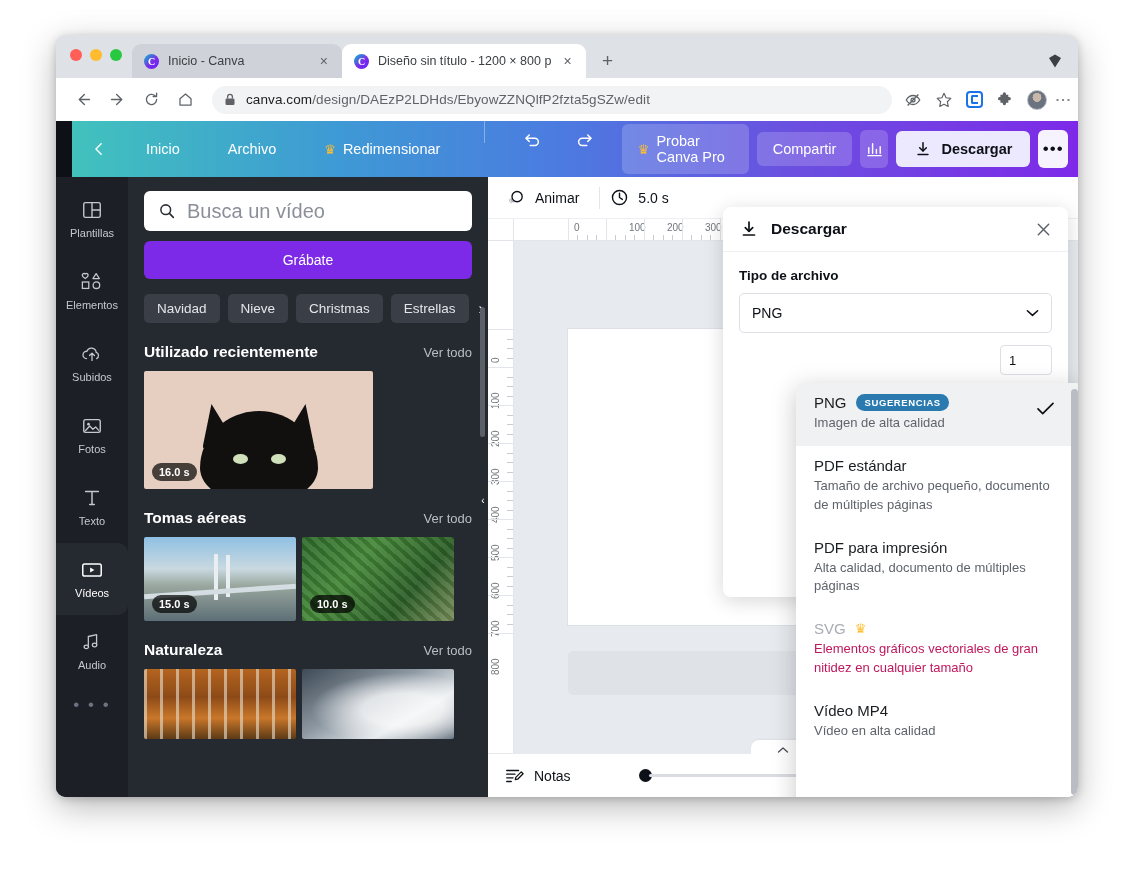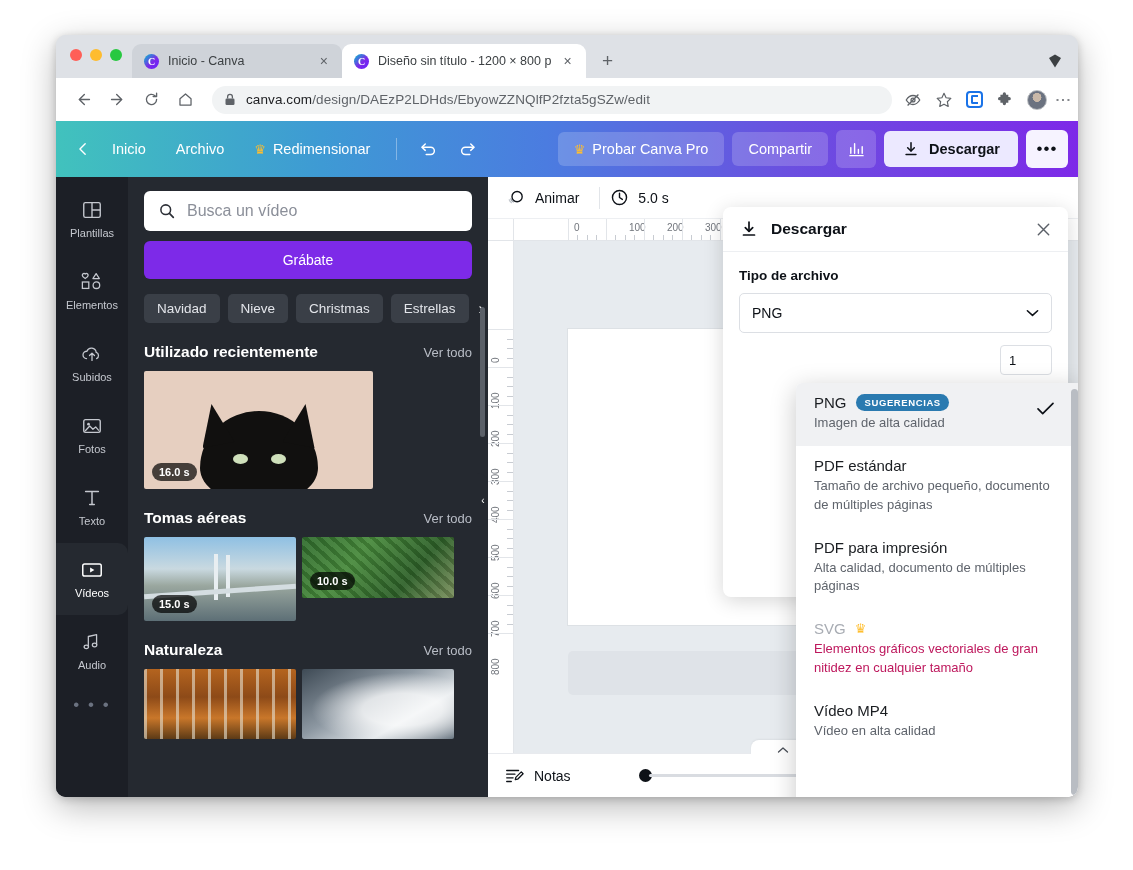--- a/index.html
+++ b/index.html
@@ -73,21 +73,21 @@
     background: radial-gradient(circle at 50% 35%, #c9b8a8 0 30%, #6b7280 31% 100%);
     border:1px solid #b9bcc0; }
   .kebab { letter-spacing:0; font-size:16px; line-height:6px; writing-mode: vertical-rl; color:#5f6368;}
 
   
   .app { position:absolute; left:0; top:86px; right:0; bottom:0; background:#0d1117; }
 
   .canva-header {
     height: 56px;
     background: linear-gradient(90deg,#41c2bd 0%, #3e9ad4 26%, #4b7ce0 48%, #6b4fe0 72%, #7d2ae8 100%);
-    display:flex; align-items:center; padding: 0 10px; gap: 2px; color:#fff;
+    display:flex; padding: 0 10px; gap: 20px; color:#fff;margin-left:16px;
   }
   .hdr-item { display:flex; align-items:center; gap:7px; padding: 8px 14px; border-radius:6px;
     font-size: 14.5px; color:#fff; }
   .hdr-back { padding: 8px 6px 8px 10px; font-size:17px; }
   .hdr-div { width:1px; height:22px; background: rgba(255,255,255,.35); margin: 0 10px; }
   .hdr-icon-btn { width:38px; height:38px; display:flex; align-items:center; justify-content:center;
      border-radius:6px; font-size: 18px; }
   .hdr-right { margin-left:auto; display:flex; align-items:center; gap: 8px; }
   .btn-ghost { background: rgba(255,255,255,.18); border-radius: 6px; padding: 9px 16px;
     font-size: 14.5px; display:flex; align-items:center; gap:7px; color:#fff; }
@@ -109,21 +109,21 @@
     justify-content:center; gap:6px; color:#c5c8cf; font-size:11px; }
   .rail-item.active { background:#252930; border-radius: 0 10px 10px 0; color:#fff; }
   .rail-item .ic { height: 22px; display:flex; align-items:center; }
   .rail-more { color:#6b7280; font-size: 17px; text-align:center; letter-spacing:2px; margin-top: 8px;}
 
   
   .panel { width: 360px; background:#252930; position:relative; flex:none; overflow:hidden; }
   .panel-inner { padding: 14px 16px 0 16px; }
   .search-box { height: 40px; background:#fff; border-radius: 6px; display:flex; align-items:center;
     gap:11px; padding: 0 14px; }
-  .search-ph { color:#8b8f99; font-size: 16px; }
+  .search-ph { color:#8b8f99; font-size: 20px; }
   .rec-btn { margin-top: 10px; height: 38px; background:#7d2ae8; border-radius: 6px; color:#fff;
     font-size: 14px; display:flex; align-items:center; justify-content:center; }
   .chips { margin-top: 15px; display:flex; gap:8px; align-items:center; position:relative; }
   .chip { background:#3a3f47; color:#e3e5ea; font-size:13.5px; padding: 7px 13px; border-radius:5px;
     white-space:nowrap; }
   .chip-next { color:#fff; font-size:16px; margin-left:2px; }
   .sect-head { display:flex; align-items:baseline; justify-content:space-between; margin: 20px 0 10px; }
   .sect-title { color:#fff; font-size:15.5px; font-weight:bold; }
   .sect-all { color:#b9bdc6; font-size:13px; }
   .row { display:flex; gap:6px; }
@@ -493,21 +493,21 @@
               <span class="sect-title">Tomas aéreas</span>
               <span class="sect-all">Ver todo</span>
             </div>
             <div class="row">
               <div class="thumb" style="width:152px;height:84px;background:linear-gradient(180deg,#8fc0e3 0%,#c9d9e0 38%,#9aa79f 58%,#5d6f76 100%);">
                 <div style="position:absolute;left:46%;top:20%;width:4px;height:46px;background:#e8eef1;"></div>
                 <div style="position:absolute;left:54%;top:22%;width:4px;height:42px;background:#e8eef1;"></div>
                 <div style="position:absolute;left:0;top:62%;width:100%;height:5px;background:#d4dde1;transform:rotate(-4deg);"></div>
                 <span class="dur">15.0 s</span>
               </div>
-              <div class="thumb" style="width:152px;height:61px;background:linear-gradient(130deg,#2f6b2c 0%,#46893a 35%,#2c5f27 70%,#7a8f5c 100%);">
+              <div class="thumb" style="width:152px;height:84px;background:linear-gradient(130deg,#2f6b2c 0%,#46893a 35%,#2c5f27 70%,#7a8f5c 100%);">
                 <div style="position:absolute;inset:0;background:repeating-linear-gradient(42deg,rgba(0,0,0,.12) 0 4px,rgba(255,255,255,.07) 4px 9px);"></div>
                 <span class="dur">10.0 s</span>
               </div>
             </div>
 
             <div class="sect-head">
               <span class="sect-title">Naturaleza</span>
               <span class="sect-all">Ver todo</span>
             </div>
             <div class="row">

